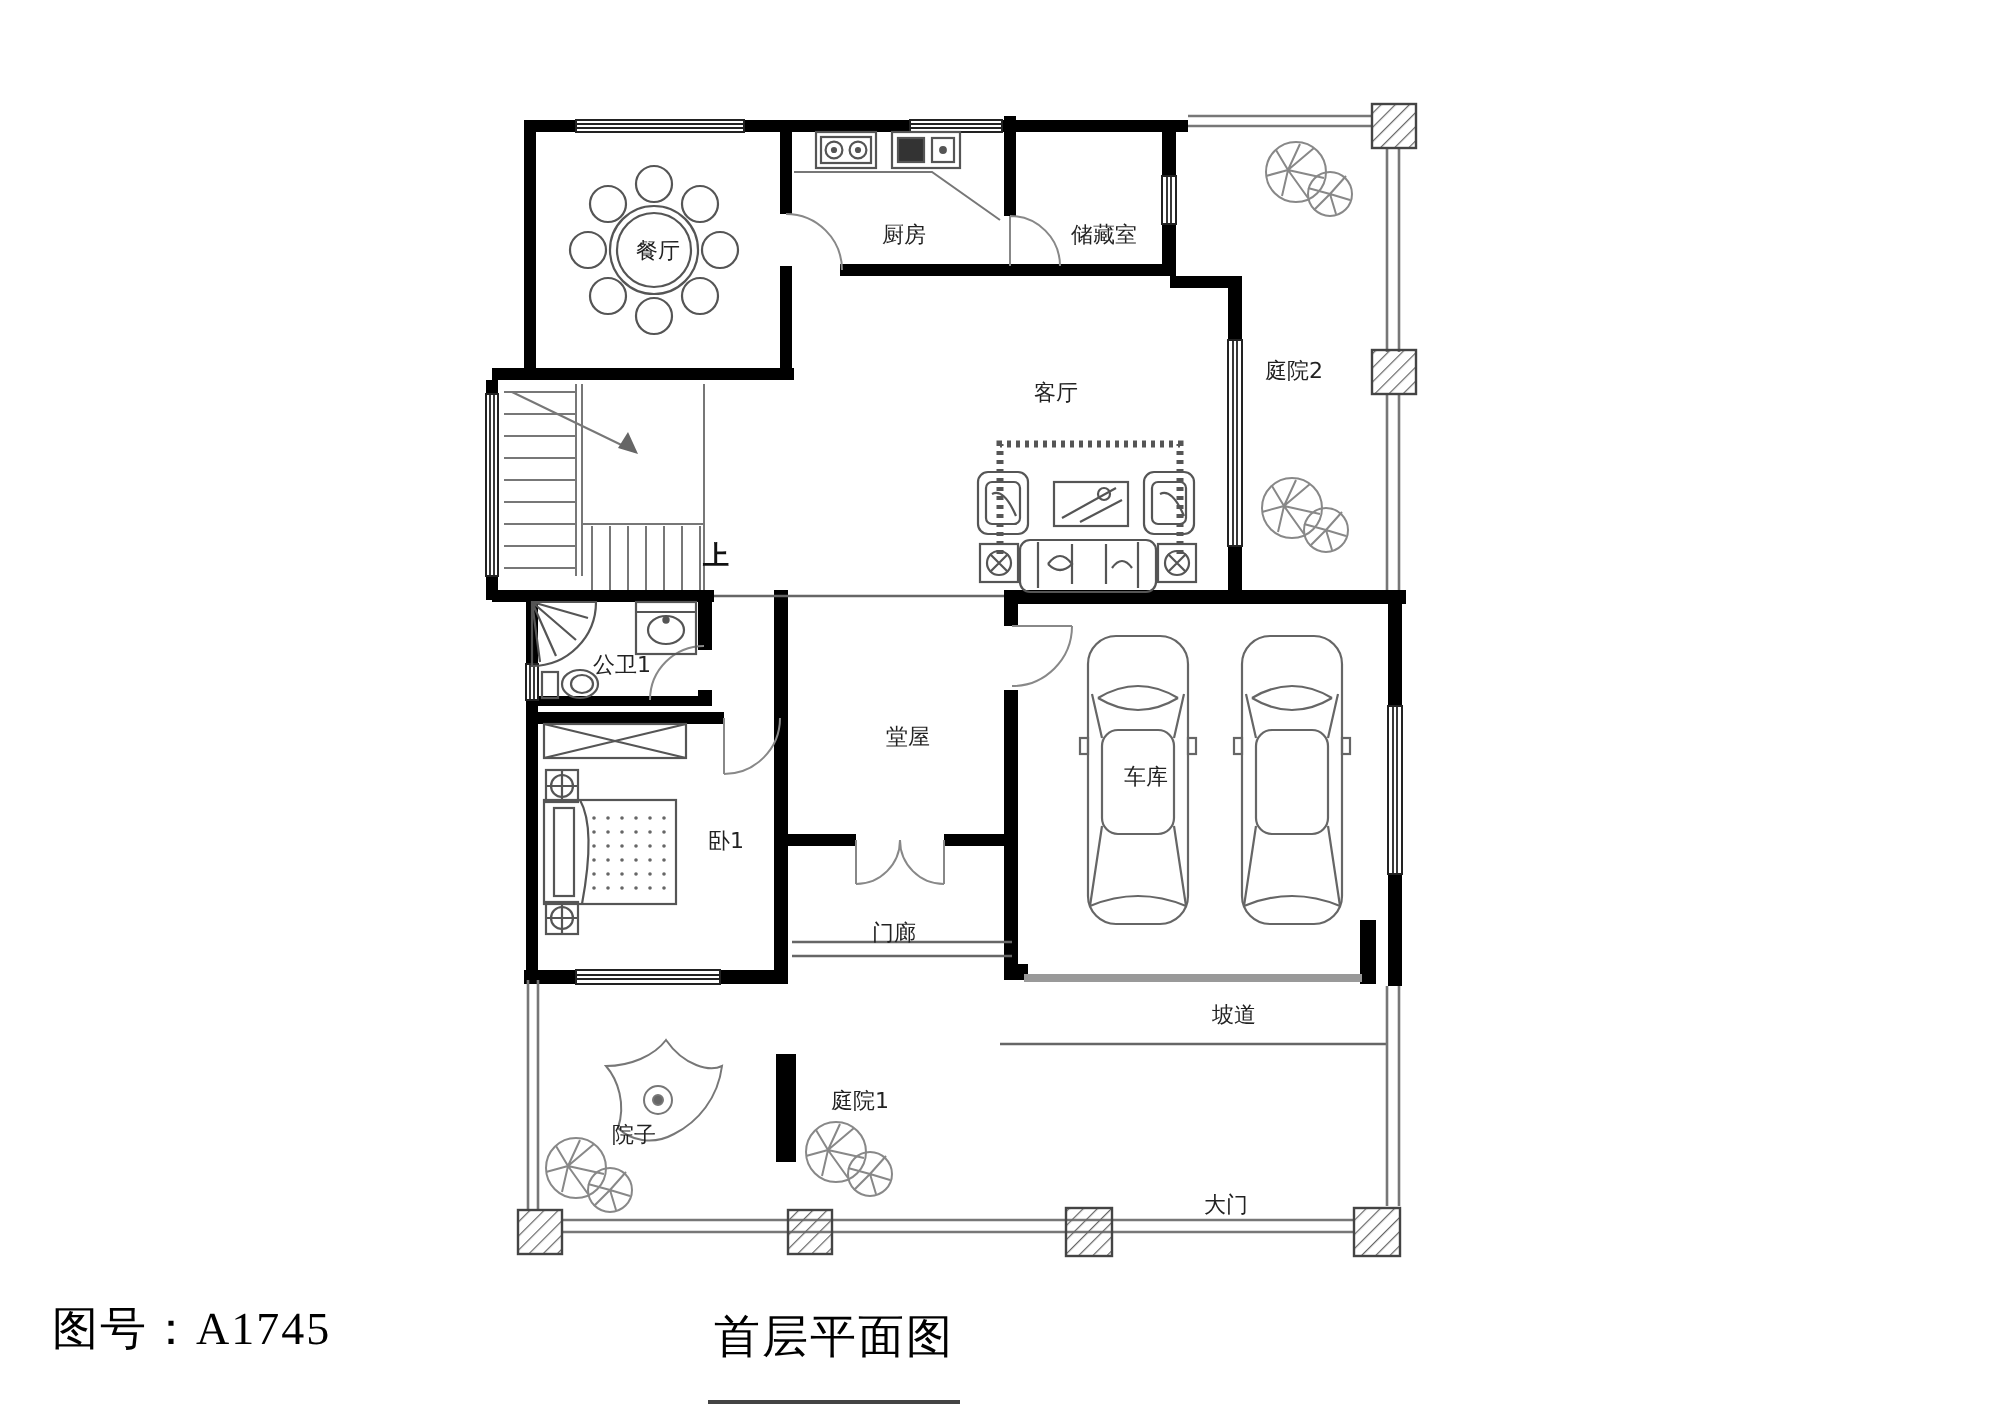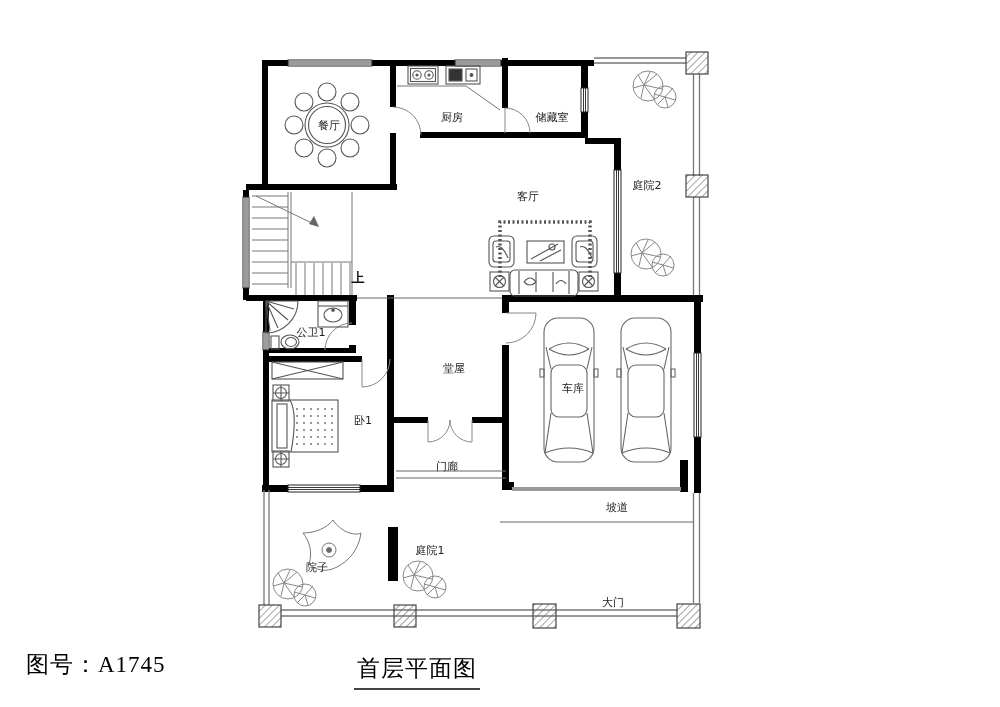--- a/index.html
+++ b/index.html
@@ -15,21 +15,21 @@
   .thin{stroke:#666;fill:none;stroke-width:1.2;}
   .winln{stroke:#222;fill:none;stroke-width:0.9;}
   .winbox{fill:#fff;stroke:#222;stroke-width:1;}
   .col{fill:url(#hatch);stroke:#444;stroke-width:1.2;}
   text.room{font-size:11px;fill:#222;text-anchor:middle;font-family:"DejaVu Sans",sans-serif;}
   text.up{font-size:13px;fill:#111;text-anchor:middle;font-weight:bold;}
   .drawing-no{position:absolute;left:26px;top:649px;font-size:23px;color:#000;
               font-family:"Liberation Serif","DejaVu Serif",serif;letter-spacing:1px;text-align:center;}
   .plan-title{position:absolute;left:354px;top:653px;font-size:23px;color:#000;
               font-family:"Liberation Serif","DejaVu Serif",serif;letter-spacing:1px;
-              border-bottom:2px solid #444;padding:0 3px 4px 3px;}
+              border-bottom:2px solid #444;padding:0 3px 16px 3px;}
 </style>
 </head>
 <body>
 
 <div class="canvas">
 <svg width="1000" height="707" viewBox="0 0 1000 707">
   <defs>
     <pattern id="hatch" width="5" height="5" patternTransform="rotate(45)" patternUnits="userSpaceOnUse">
       <line x1="0" y1="0" x2="0" y2="5" stroke="#666" stroke-width="1.2"></line>
     </pattern>

